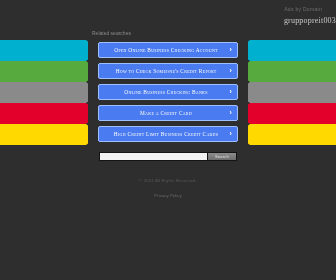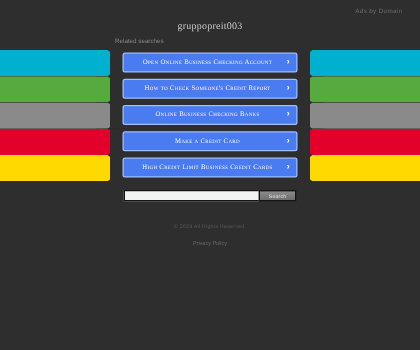--- a/index.html
+++ b/index.html
@@ -30,21 +30,21 @@
   .gap{position:absolute;top:0;left:88px;width:160px;height:21px;background:#2e2e2e;}
 
   
   .sponsor{
     position:absolute;top:6px;right:14px;
     font-size:5px;color:#6f6f6f;letter-spacing:.3px;
     font-family:"Liberation Sans", sans-serif;
   }
   .domain-title{
     position:absolute;top:16px;left:0;width:336px;
-    text-align:center;font-size:8px;color:#c9c9c9;
+    text-align:right;font-size:8px;color:#c9c9c9;
     letter-spacing:.2px;
   }
   .related-label{
     position:absolute;top:30px;left:92px;
     font-size:5px;color:#8a8a8a;
     font-family:"Liberation Sans", sans-serif;
   }
 
   
   .links{position:absolute;top:42px;left:98px;width:140px;}

